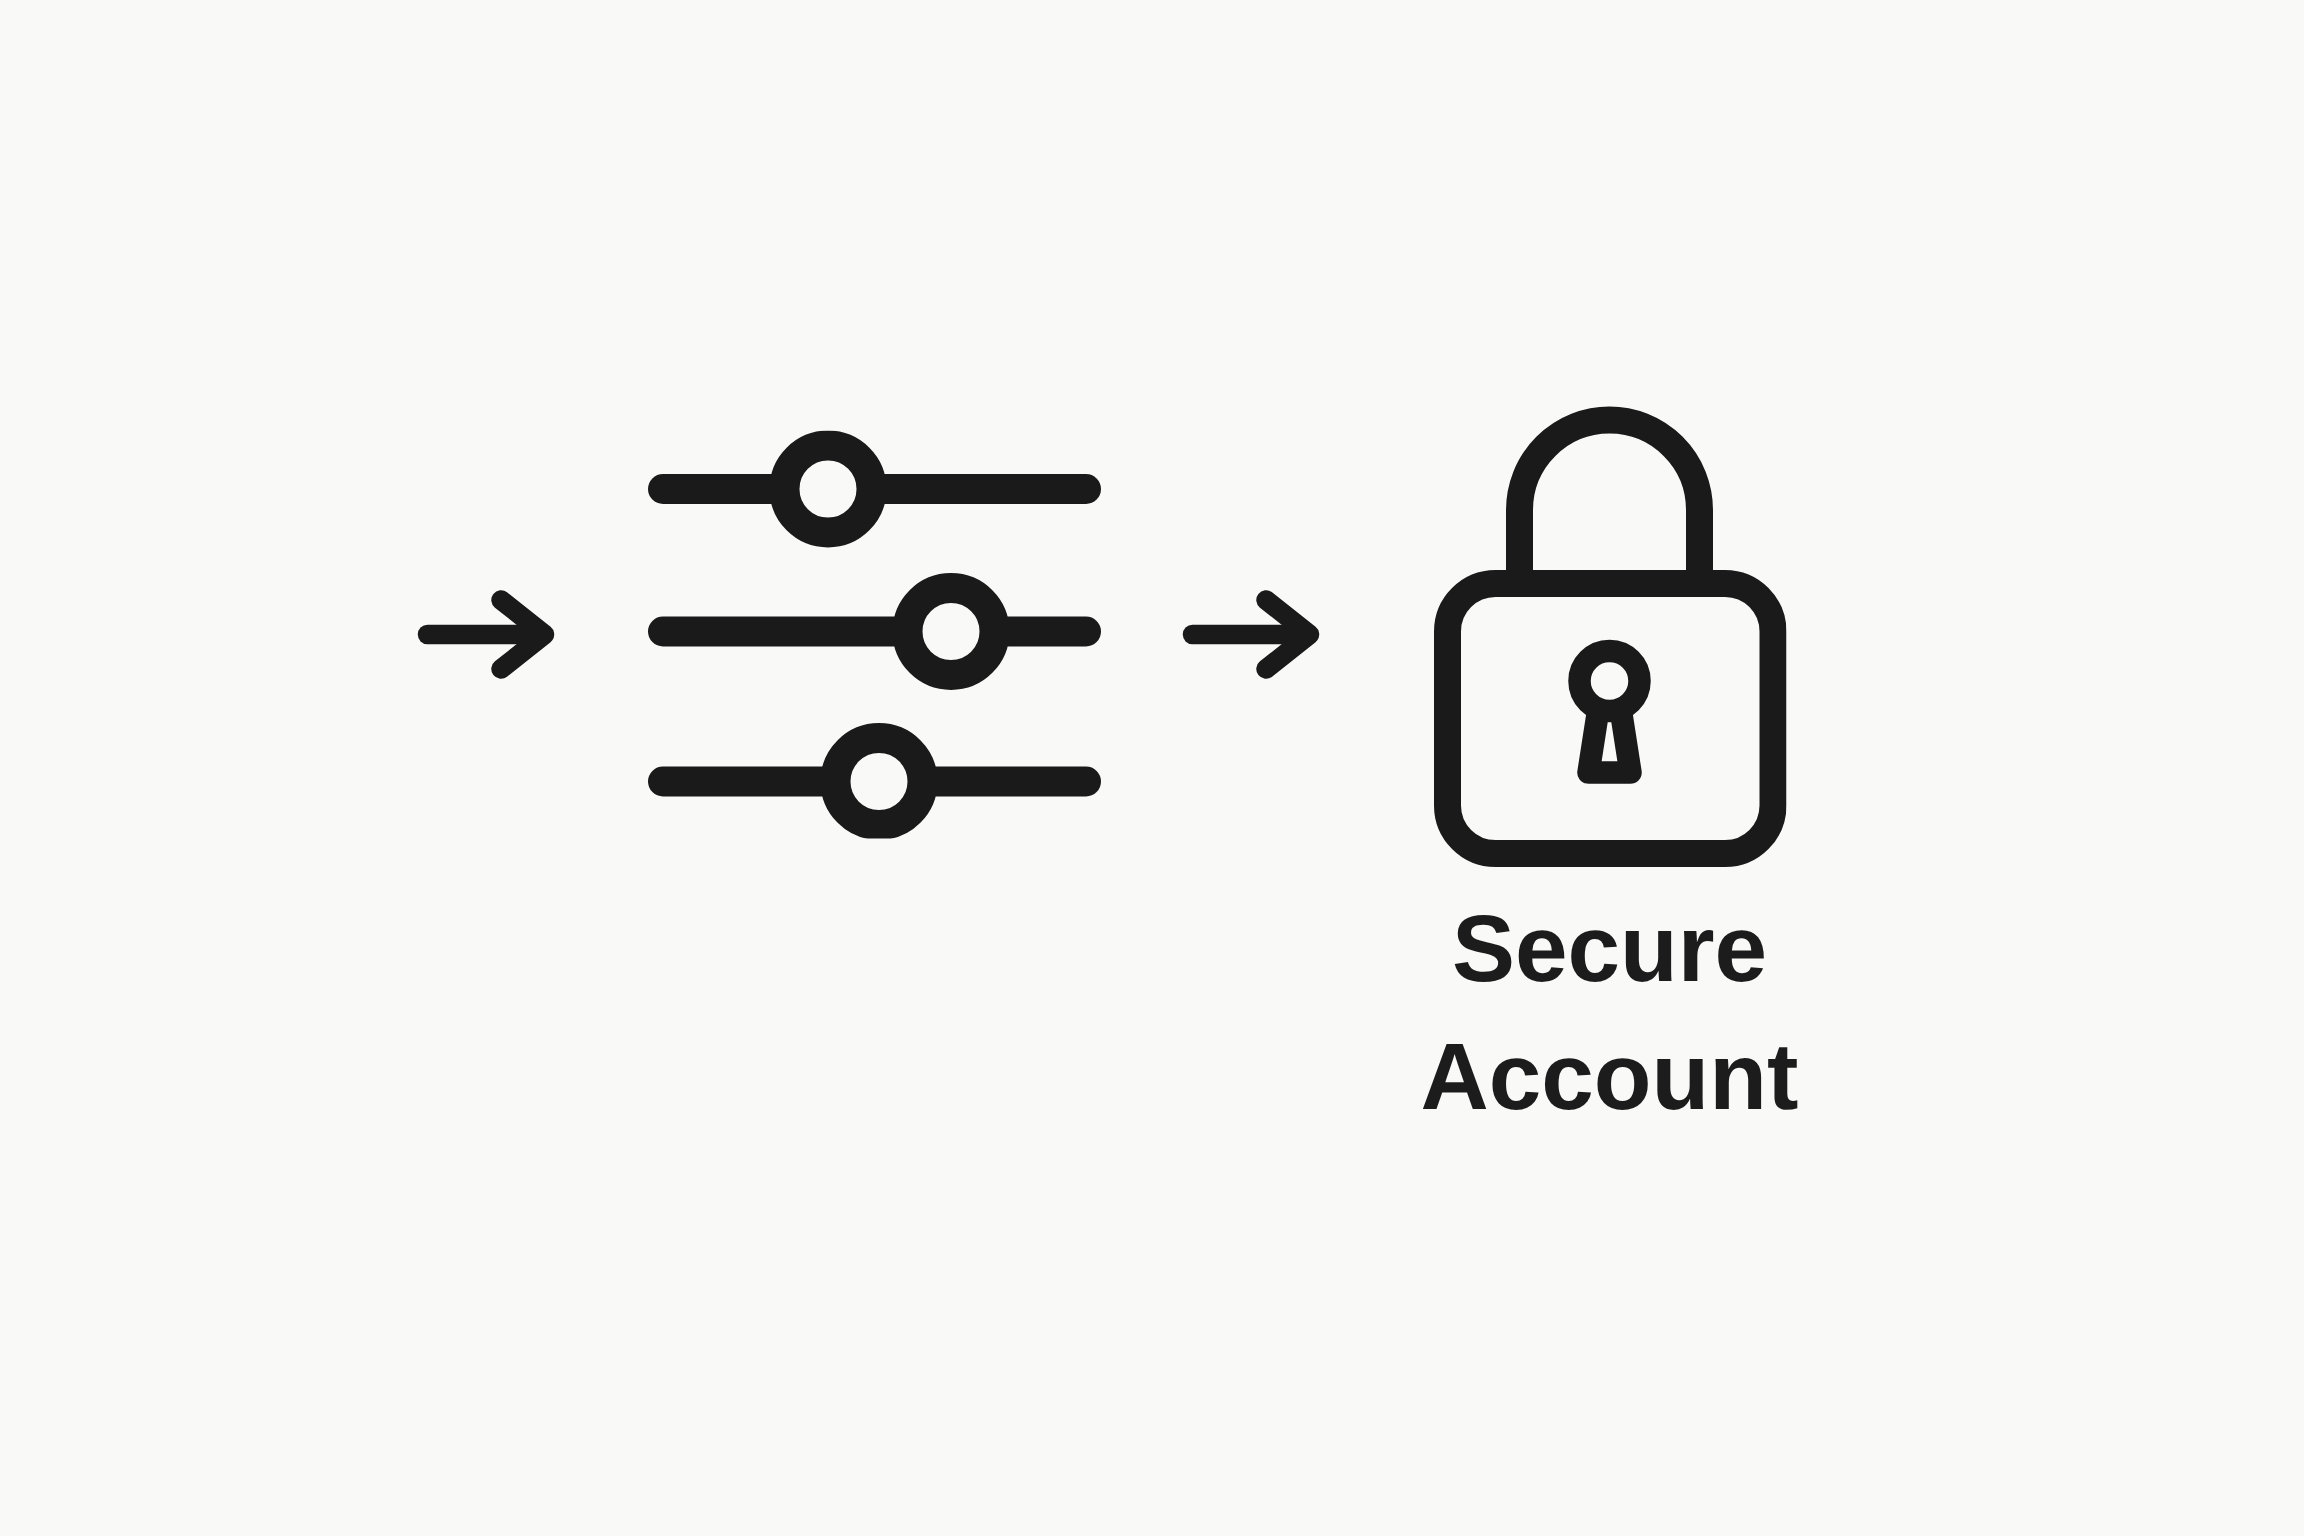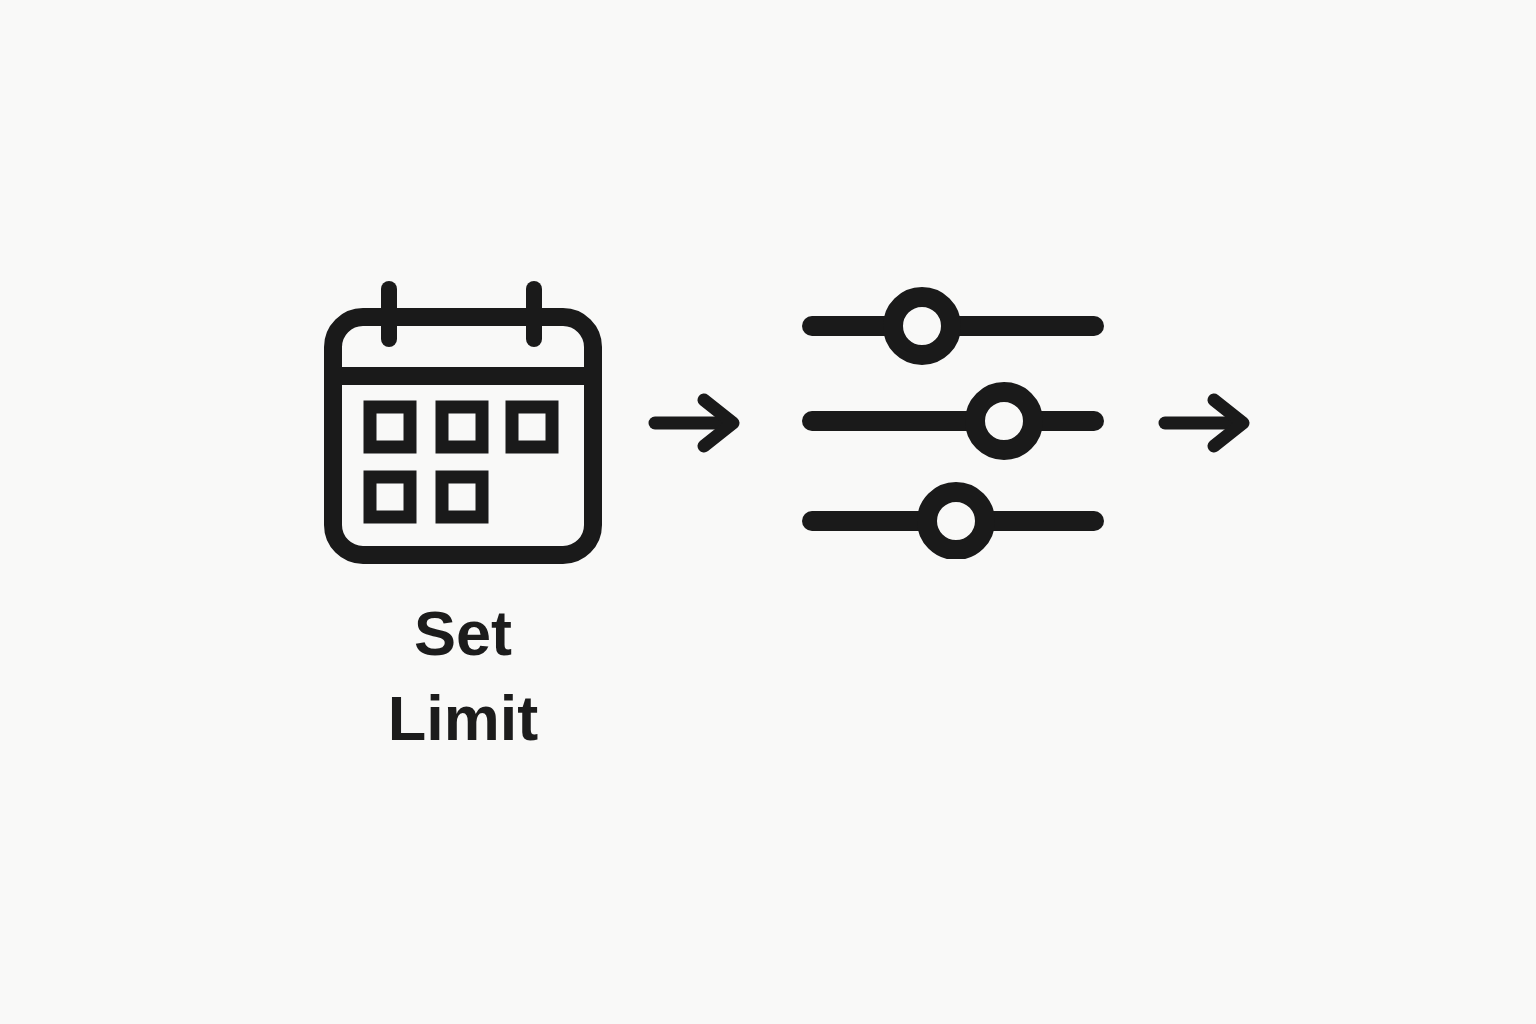--- a/index.html
+++ b/index.html
@@ -39,37 +39,20 @@
   svg { display: block; }
   .stroke { stroke: #1a1a1a; fill: none; }
   .fill-bg { fill: #f9f9f8; }
 </style>
 </head>
 <body>
 
 <div class="canvas">
   <div class="flow">
 
-    <div class="step step-1">
-      <div class="icon-box">
-        <svg width="278" height="284" viewBox="0 0 278 284">
-          <rect class="stroke" x="9" y="36" width="260" height="238" rx="30" stroke-width="18"></rect>
-          <line class="stroke" x1="65" y1="8" x2="65" y2="58" stroke-width="16" stroke-linecap="round"></line>
-          <line class="stroke" x1="210" y1="8" x2="210" y2="58" stroke-width="16" stroke-linecap="round"></line>
-          <line class="stroke" x1="11" y1="95" x2="267" y2="95" stroke-width="18"></line>
-          <rect class="stroke" x="46" y="126" width="40" height="40" stroke-width="13"></rect>
-          <rect class="stroke" x="118" y="126" width="40" height="40" stroke-width="13"></rect>
-          <rect class="stroke" x="188" y="126" width="40" height="40" stroke-width="13"></rect>
-          <rect class="stroke" x="46" y="196" width="40" height="40" stroke-width="13"></rect>
-          <rect class="stroke" x="118" y="196" width="40" height="40" stroke-width="13"></rect>
-        </svg>
-      </div>
-      <div class="step-label">Set
-Limit</div>
-    </div>
 
     <div class="arrow-box">
       <svg width="100" height="64" viewBox="0 0 100 64">
         <line class="stroke" x1="7" y1="32" x2="78" y2="32" stroke-width="13" stroke-linecap="round"></line>
         <path class="stroke" d="M56 9 L85 32 L56 55" stroke-width="13" stroke-linecap="round" stroke-linejoin="round"></path>
       </svg>
     </div>
 
     <div class="step step-2">
       <div class="icon-box">
@@ -84,15 +67,27 @@
       </div>
     </div>
 
     <div class="arrow-box">
       <svg width="100" height="64" viewBox="0 0 100 64">
         <line class="stroke" x1="7" y1="32" x2="78" y2="32" stroke-width="13" stroke-linecap="round"></line>
         <path class="stroke" d="M56 9 L85 32 L56 55" stroke-width="13" stroke-linecap="round" stroke-linejoin="round"></path>
       </svg>
     </div>
 
+    <div class="step step-3">
+      <div class="icon-box">
+        <svg width="235" height="310" viewBox="0 0 235 310">
+          <path class="stroke" d="M57 130 V72 A60 60 0 0 1 177 72 V130" stroke-width="18"></path>
+          <rect class="stroke" x="9" y="121" width="217" height="180" rx="32" stroke-width="18" fill="#f9f9f8"></rect>
+          <path class="stroke fill-bg" d="M110 202 L103 247 H131 L124 202 Z" stroke-width="15" stroke-linejoin="round"></path>
+          <circle class="stroke fill-bg" cx="117" cy="186" r="20" stroke-width="15"></circle>
+        </svg>
+      </div>
+      <div class="step-label">Secure
+Account</div>
+    </div>
 
   </div>
 </div>
 
 </body></html>

